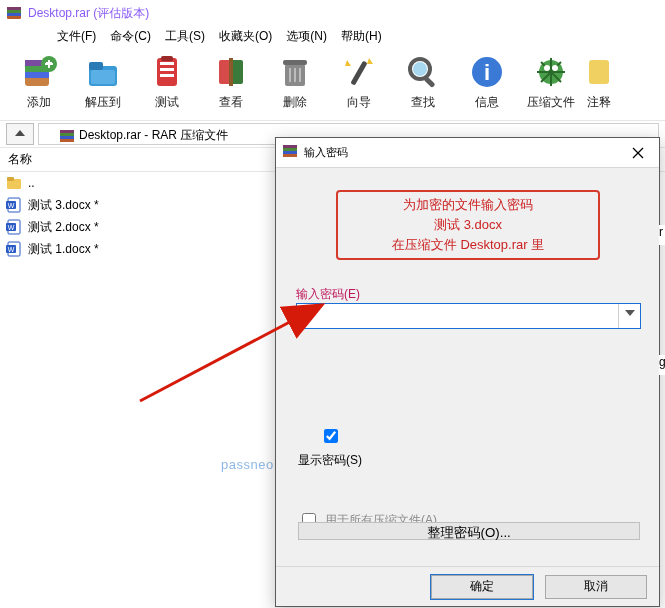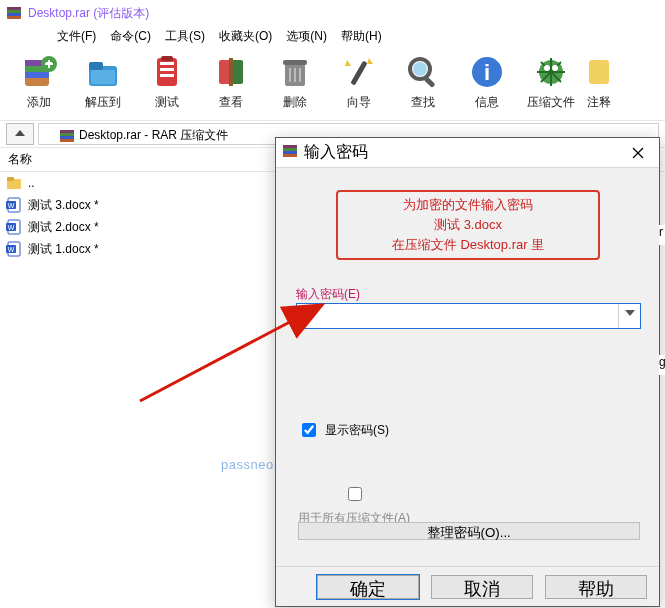--- a/index.html
+++ b/index.html
@@ -20,38 +20,38 @@
   .listhdr .col { padding:0 8px; }
   .filelist { }
   .row { height:22px; display:flex; align-items:center; padding:0 6px; gap:6px; }
   .foldericon svg, .docicon svg { display:block; }
   .filelist .fname { }
   .watermark { position:absolute; left:221px; top:457px; color:#8fb8e6; font-size:13px; letter-spacing:0.5px; }
 
   
   .dialog { position:absolute; left:275px; top:137px; width:385px; height:470px; border:1px solid #5a5a5a; background:#f0f0f0; box-shadow:0 4px 16px rgba(0,0,0,0.25); }
   .dlg-title { height:30px; background:#fff; display:flex; align-items:center; padding:0 6px; gap:6px; border-bottom:1px solid #d8d8d8; }
-  .dlg-title .t { flex:1; font-size:16px; color:#000; }
+  .dlg-title .t { flex:1; font-size:11px; color:#000; }
   .dlg-title .close { width:30px; height:28px; display:flex; align-items:center; justify-content:center; font-size:14px; }
   .dlg-body { position:relative; height:398px; }
   .redbox { position:absolute; left:60px; top:22px; width:264px; height:70px; border:2px solid #d63a2a; border-radius:4px; display:flex; flex-direction:column; align-items:center; justify-content:center; gap:2px; color:#c22; font-size:13px; }
   .grp { position:absolute; left:20px; top:118px; width:345px; }
   .grp .lab { color:#be185d; }
   .grp .combo { width:345px; height:26px; border:1px solid #1a6fd6; background:#fff; display:flex; align-items:center; }
   .grp .combo .caret { font-size:16px; position:relative; top:-2px; }
   .grp .combo input { flex:1; border:none; outline:none; height:22px; padding:0 6px; font-size:13px; }
   .grp .combo .dd { width:22px; text-align:center; color:#555; border-left:1px solid #cfcfcf; height:24px; line-height:17px; }
   .chk { position:absolute; left:22px; display:flex; align-items:center; gap:6px; color:#000; }
   .chk input { width:14px; height:14px; }
-  .chk1 { top:252px; }
-  .chk2 { top:316px;flex-direction:column; }
+  .chk1 { top:258px;flex-direction:column; }
+  .chk2 { top:342px; }
   .chk2 { color:#8a8a8a; }
   .org { position:absolute; left:22px; top:354px; width:342px; height:18px; border:1px solid #bfbfbf; background:#e6e6e6; }
   .dlg-foot { height:40px; display:flex; align-items:center; justify-content:flex-end; gap:12px; padding:0 12px; border-top:1px solid #d8d8d8; background:#f0f0f0; }
-  .dlg-foot button { width:102px; height:24px; border:1px solid #a8a8a8; background:#e6e6e6; font-size:18px; }
+  .dlg-foot button { width:102px; height:24px; border:1px solid #a8a8a8; background:#e6e6e6; font-size:12px; }
   .dlg-foot button.primary { outline:1px solid #2176d2; }
 
   
   .arrow { position:absolute; left:135px; top:296px; width:210px; height:110px; pointer-events:none; z-index:50; }
   .peekf { position:absolute; right:0; width:6px; height:20px; background:#fff; }
 </style>
 </head>
 <body>
 
 <div class="titlebar">
@@ -301,18 +301,17 @@
     </label>
     <label class="chk chk2">
       <input type="checkbox" style="">
       <span>用于所有压缩文件(A)</span>
     </label>
     <button class="org">整理密码(O)...</button>
   </div>
   <div class="dlg-foot">
     <button class="primary">确定</button>
     <button>取消</button>
-    <button>帮助</button>
   </div>
 </div>
 
 <div class="peekf" style="top:225px">r</div>
 <div class="peekf" style="top:355px">g</div>
 
 </body></html>

